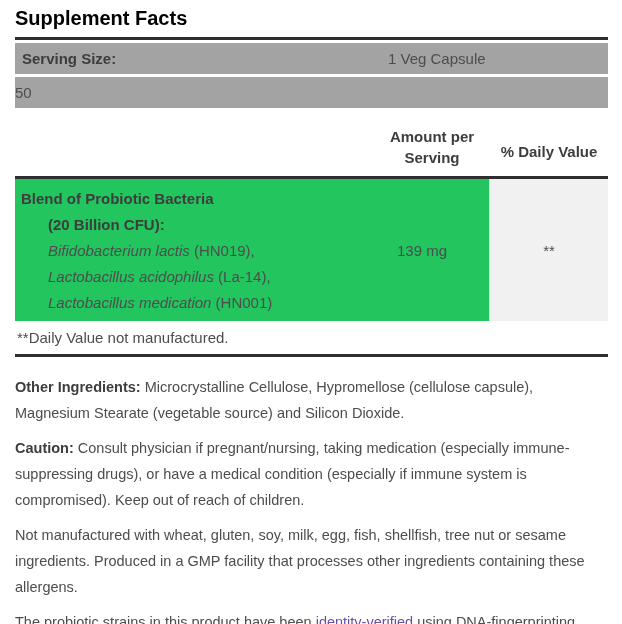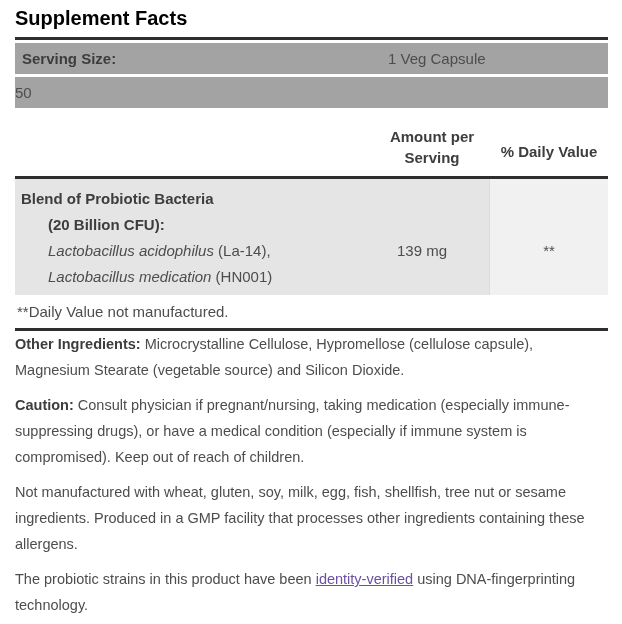--- a/index.html
+++ b/index.html
@@ -24,39 +24,39 @@
   .serving-row .value{width:220px;color:#4d4d4d;}
   .col-header-row{
     display:flex;margin-top:18px;min-height:50px;
     font-size:15px;font-weight:bold;color:#3d3d3d;
   }
   .col-header-row .spacer{flex:1;}
   .hdr-amount{width:100px;text-align:center;line-height:21px;}
   .hdr-dv{width:118px;margin-left:8px;text-align:center;margin-top:17px;}
   .blend-row{display:flex;position:relative;}
   .blend-left{
-    flex:1;background:#e5e5e5;padding:7px 0 5px 6px;
+    flex:1;background:#22c55e;padding:7px 0 5px 6px;
     font-size:15px;line-height:26px;color:#4d4d4d;
   }
   .blend-name{font-weight:bold;color:#3d3d3d;}
   .indent{padding-left:27px;}
   .strain .species{font-style:italic;}
   .blend-amount{
     position:absolute;left:357px;top:59px;width:100px;
     text-align:center;font-size:15px;line-height:26px;color:#4d4d4d;
   }
   .blend-dv{
     width:118px;background:#f1f1f1;border-left:1px solid #dcdcdc;
     text-align:center;font-size:15px;line-height:26px;color:#4d4d4d;
   }
   .blend-dv .dv-val{margin-top:59px;}
   .footnote-row{font-size:15px;color:#4d4d4d;line-height:33px;padding-left:2px;}
   .body-copy{font-size:14.5px;line-height:26px;color:#4d4d4d;}
   .body-copy p{margin:0 0 9px 0;}
-  .body-copy p.first{}
+  .body-copy p.first{margin-top:17px;}
   .lead-bold{font-weight:bold;color:#3d3d3d;}
   .link{color:#6b4fa2;text-decoration:underline;cursor:pointer;}
 </style>
 </head>
 <body>
 
 <div class="panel">
 
   <h1 class="title">Supplement Facts</h1>
 
@@ -76,20 +76,21 @@
     <span class="hdr-amount">Amount per Serving</span>
     <span class="hdr-dv">% Daily Value</span>
   </div>
 
   <div class="thick-rule"></div>
 
   <div class="blend-row">
     <div class="blend-left">
       <div class="blend-name">Blend of Probiotic Bacteria</div>
       <div class="blend-name indent">(20 Billion CFU):</div>
+      <div class="strain indent"><span class="species">Bifidobacterium lactis</span><span> (HN019),</span></div>
       <div class="strain indent"><span class="species">Lactobacillus acidophilus</span><span> (La-14),</span></div>
       <div class="strain indent"><span class="species">Lactobacillus medication</span><span> (HN001)</span></div>
     </div>
     <div class="blend-amount">139 mg</div>
     <div class="blend-dv">
       <div class="dv-val">**</div>
     </div>
   </div>
 
   <div class="footnote-row">**Daily Value not manufactured.</div>

